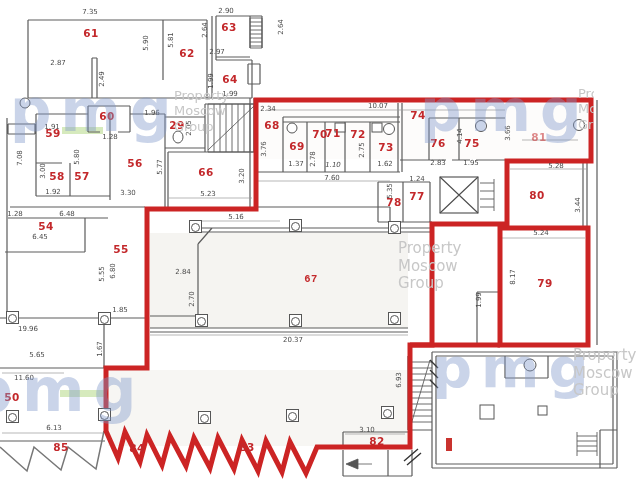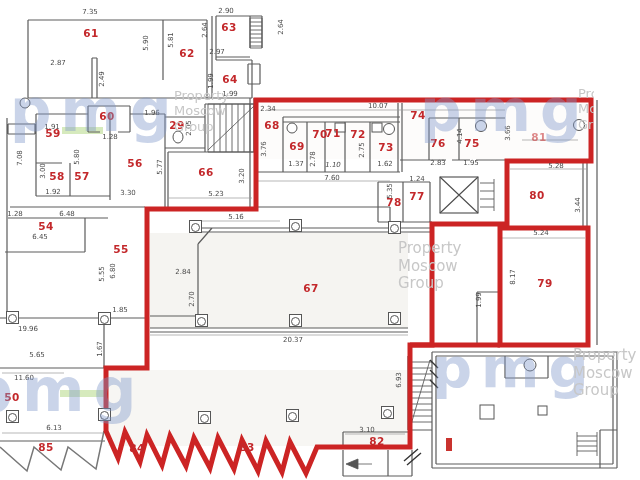--- a/index.html
+++ b/index.html
@@ -137,54 +137,54 @@
     <div class="room" style="left: 82px; top: 176px;">57</div>
     <div class="room" style="left: 57px; top: 176px;">58</div>
     <div class="room" style="left: 53px; top: 133px;">59</div>
     <div class="room" style="left: 107px; top: 116px;">60</div>
     <div class="room" style="left: 91px; top: 33px;">61</div>
     <div class="room" style="left: 187px; top: 53px;">62</div>
     <div class="room" style="left: 229px; top: 27px;">63</div>
     <div class="room" style="left: 230px; top: 79px;">64</div>
     <div class="room" style="left: 177px; top: 125px;">29</div>
     <div class="room" style="left: 206px; top: 172px;">66</div>
-    <div class="room" style="left: 311px; top: 288px;">67</div>
+    <div class="room" style="left: 311px; top: 279px; font-family: Liberation Mono, monospace;">67</div>
     <div class="room" style="left: 272px; top: 125px;">68</div>
     <div class="room" style="left: 297px; top: 146px;">69</div>
     <div class="room" style="left: 316px; top: 134px; padding-left: 8px;">70</div>
     <div class="room" style="left: 333px; top: 133px;">71</div>
     <div class="room" style="left: 358px; top: 134px;">72</div>
     <div class="room" style="left: 386px; top: 147px;">73</div>
     <div class="room" style="left: 418px; top: 115px;">74</div>
     <div class="room" style="left: 472px; top: 143px;">75</div>
     <div class="room" style="left: 438px; top: 143px;">76</div>
     <div class="room" style="left: 417px; top: 196px;">77</div>
     <div class="room" style="left: 394px; top: 202px;">78</div>
     <div class="room" style="left: 545px; top: 283px;">79</div>
     <div class="room" style="left: 537px; top: 195px;">80</div>
     <div class="room" style="left: 539px; top: 137px; opacity: 0.55;">81</div>
     <div class="room" style="left: 377px; top: 441px; text-align: right;">82</div>
     <div class="room" style="left: 247px; top: 447px;">83</div>
     <div class="room" style="left: 137px; top: 448px;">84</div>
-    <div class="room" style="left: 46px; top: 447px;">85</div>
+    <div class="room" style="left: 61px; top: 447px;">85</div>
     <div class="dim" style="left: 90px; top: 12px;">7.35</div>
     <div class="dim" style="left: 58px; top: 63px;">2.87</div>
     <div class="dim v" style="left: 146px; top: 43px;">5.90</div>
     <div class="dim v" style="left: 171px; top: 40px;">5.81</div>
     <div class="dim v" style="left: 102px; top: 79px;">2.49</div>
     <div class="dim v" style="left: 205px; top: 30px;">2.64</div>
     <div class="dim" style="left: 226px; top: 11px;">2.90</div>
     <div class="dim" style="left: 217px; top: 52px;">2.97</div>
     <div class="dim v" style="left: 281px; top: 27px;">2.64</div>
     <div class="dim v" style="left: 211px; top: 81px;">1.99</div>
     <div class="dim" style="left: 230px; top: 94px;">1.99</div>
     <div class="dim" style="left: 152px; top: 113px;">1.96</div>
     <div class="dim v" style="left: 189px; top: 128px;">2.05</div>
     <div class="dim v" style="left: 160px; top: 167px;">5.77</div>
-    <div class="dim" style="left: 216px; top: 194px;">5.23</div>
+    <div class="dim" style="left: 208px; top: 194px;">5.23</div>
     <div class="dim v" style="left: 242px; top: 176px;">3.20</div>
     <div class="dim" style="left: 128px; top: 193px;">3.30</div>
     <div class="dim" style="left: 236px; top: 217px;">5.16</div>
     <div class="dim v" style="left: 20px; top: 158px;">7.08</div>
     <div class="dim" style="left: 52px; top: 127px;">1.91</div>
     <div class="dim" style="left: 110px; top: 137px;">1.28</div>
     <div class="dim v" style="left: 77px; top: 157px;">5.80</div>
     <div class="dim v" style="left: 43px; top: 171px;">3.00</div>
     <div class="dim" style="left: 53px; top: 192px;">1.92</div>
     <div class="dim" style="left: 15px; top: 214px;">1.28</div>

